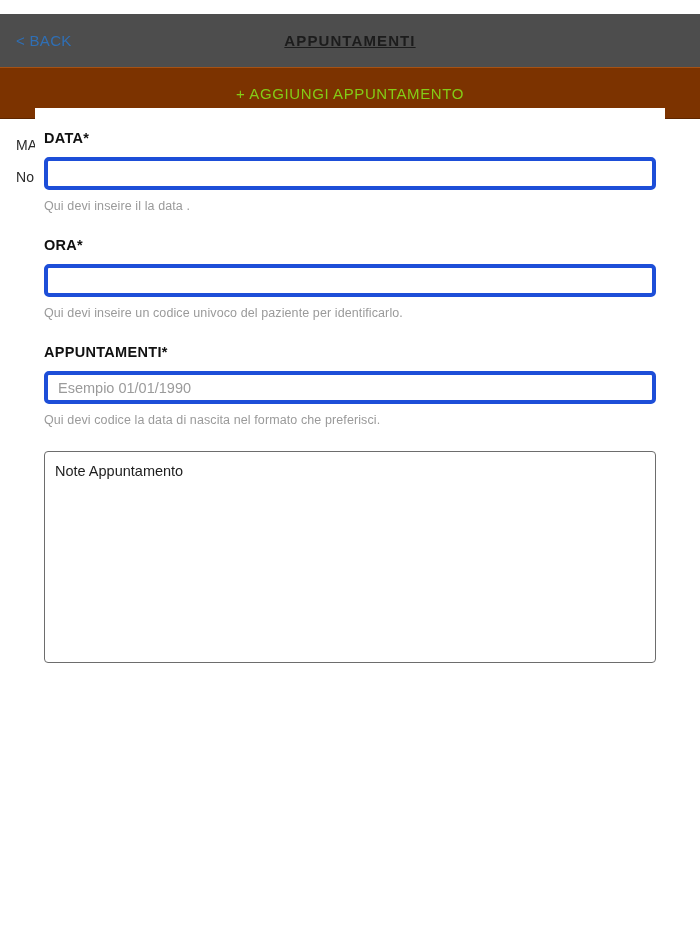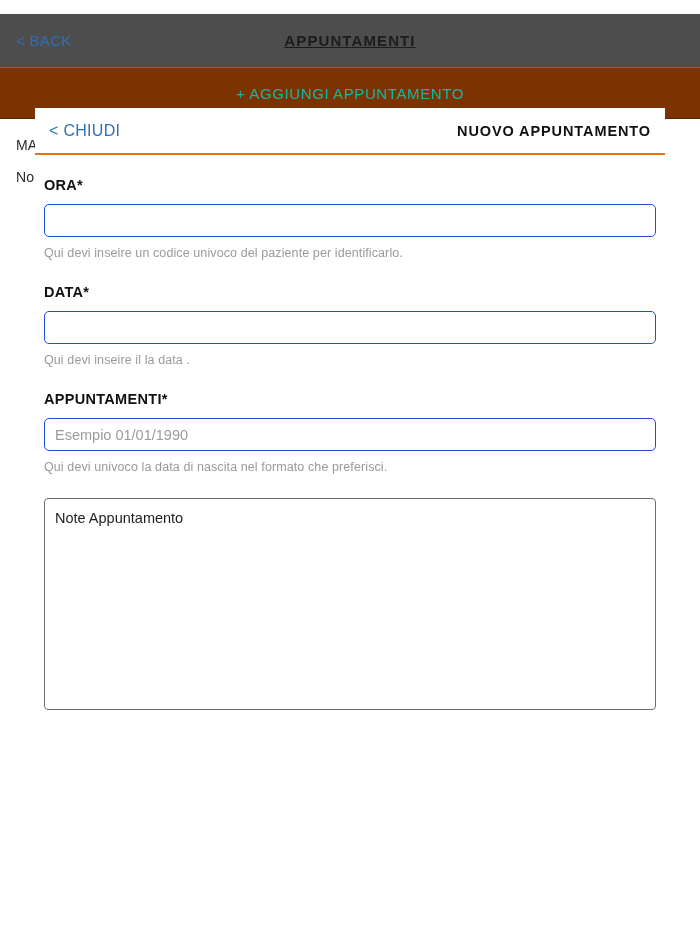--- a/index.html
+++ b/index.html
@@ -55,21 +55,21 @@
   .orange-bar {
     height: 52px;
     background: #7c3300;
     display: flex;
     align-items: center;
     justify-content: center;
     border-top: 1px solid #a55214;
     border-bottom: 1px solid #5e2600;
   }
   .orange-bar-label {
-    color: #14b8a6;
+    color: #84cc16;
     font-size: 15px;
     letter-spacing: .6px;
   }
   .bg-content {
     padding: 18px 16px 0 16px;
     color: #222;
   }
   .bg-line {
     font-size: 14px;
     color: #2a2a2a;
@@ -125,21 +125,21 @@
   .field-label {
     font-size: 14.5px;
     font-weight: bold;
     color: #111;
     letter-spacing: .3px;
     margin-bottom: 11px;
   }
   .text-input {
     width: 100%;
     height: 33px;
-    border: 1px solid #1d4ed8;
+    border: 4px solid #1d4ed8;
     border-radius: 5px;
     background: #fff;
     padding: 0 10px;
     font-family: "Liberation Sans", sans-serif;
     font-size: 14.5px;
     color: #333;
     outline: none;
   }
   .text-input::placeholder { color: #9b9b9b; }
   .field-help {
@@ -184,43 +184,39 @@
     <div class="bg-content">
       <div class="bg-line">MA</div>
       <div class="bg-line">Nor</div>
     </div>
 
     <div class="bg-footer"></div>
   </div>
 
   <div class="modal">
 
-    <div class="modal-header">
-      <span class="modal-close">&lt; CHIUDI</span>
-      <span class="modal-title">NUOVO APPUNTAMENTO</span>
-    </div>
 
     <div class="modal-body">
+
+      <div class="field">
+        <div class="field-label">DATA*</div>
+        <input class="text-input" type="text" placeholder="" style="">
+        <div class="field-help">Qui devi inseire il la data .</div>
+      </div>
 
       <div class="field">
         <div class="field-label">ORA*</div>
         <input class="text-input" type="text" placeholder="" style="">
         <div class="field-help">Qui devi inseire un codice univoco del paziente per identificarlo.</div>
       </div>
 
       <div class="field">
-        <div class="field-label">DATA*</div>
-        <input class="text-input" type="text" placeholder="" style="">
-        <div class="field-help">Qui devi inseire il la data .</div>
-      </div>
-
-      <div class="field">
         <div class="field-label">APPUNTAMENTI*</div>
         <input class="text-input" type="text" placeholder="Esempio 01/01/1990" style="">
-        <div class="field-help">Qui devi univoco la data di nascita nel formato che preferisci.</div>
+        <div class="field-help">Qui devi codice la data di nascita nel formato che preferisci.</div>
       </div>
 
       <textarea class="notes-area" placeholder="Note Appuntamento" style=""></textarea>
 
     </div>
   </div>
 
 </div>
 
 </body></html>

